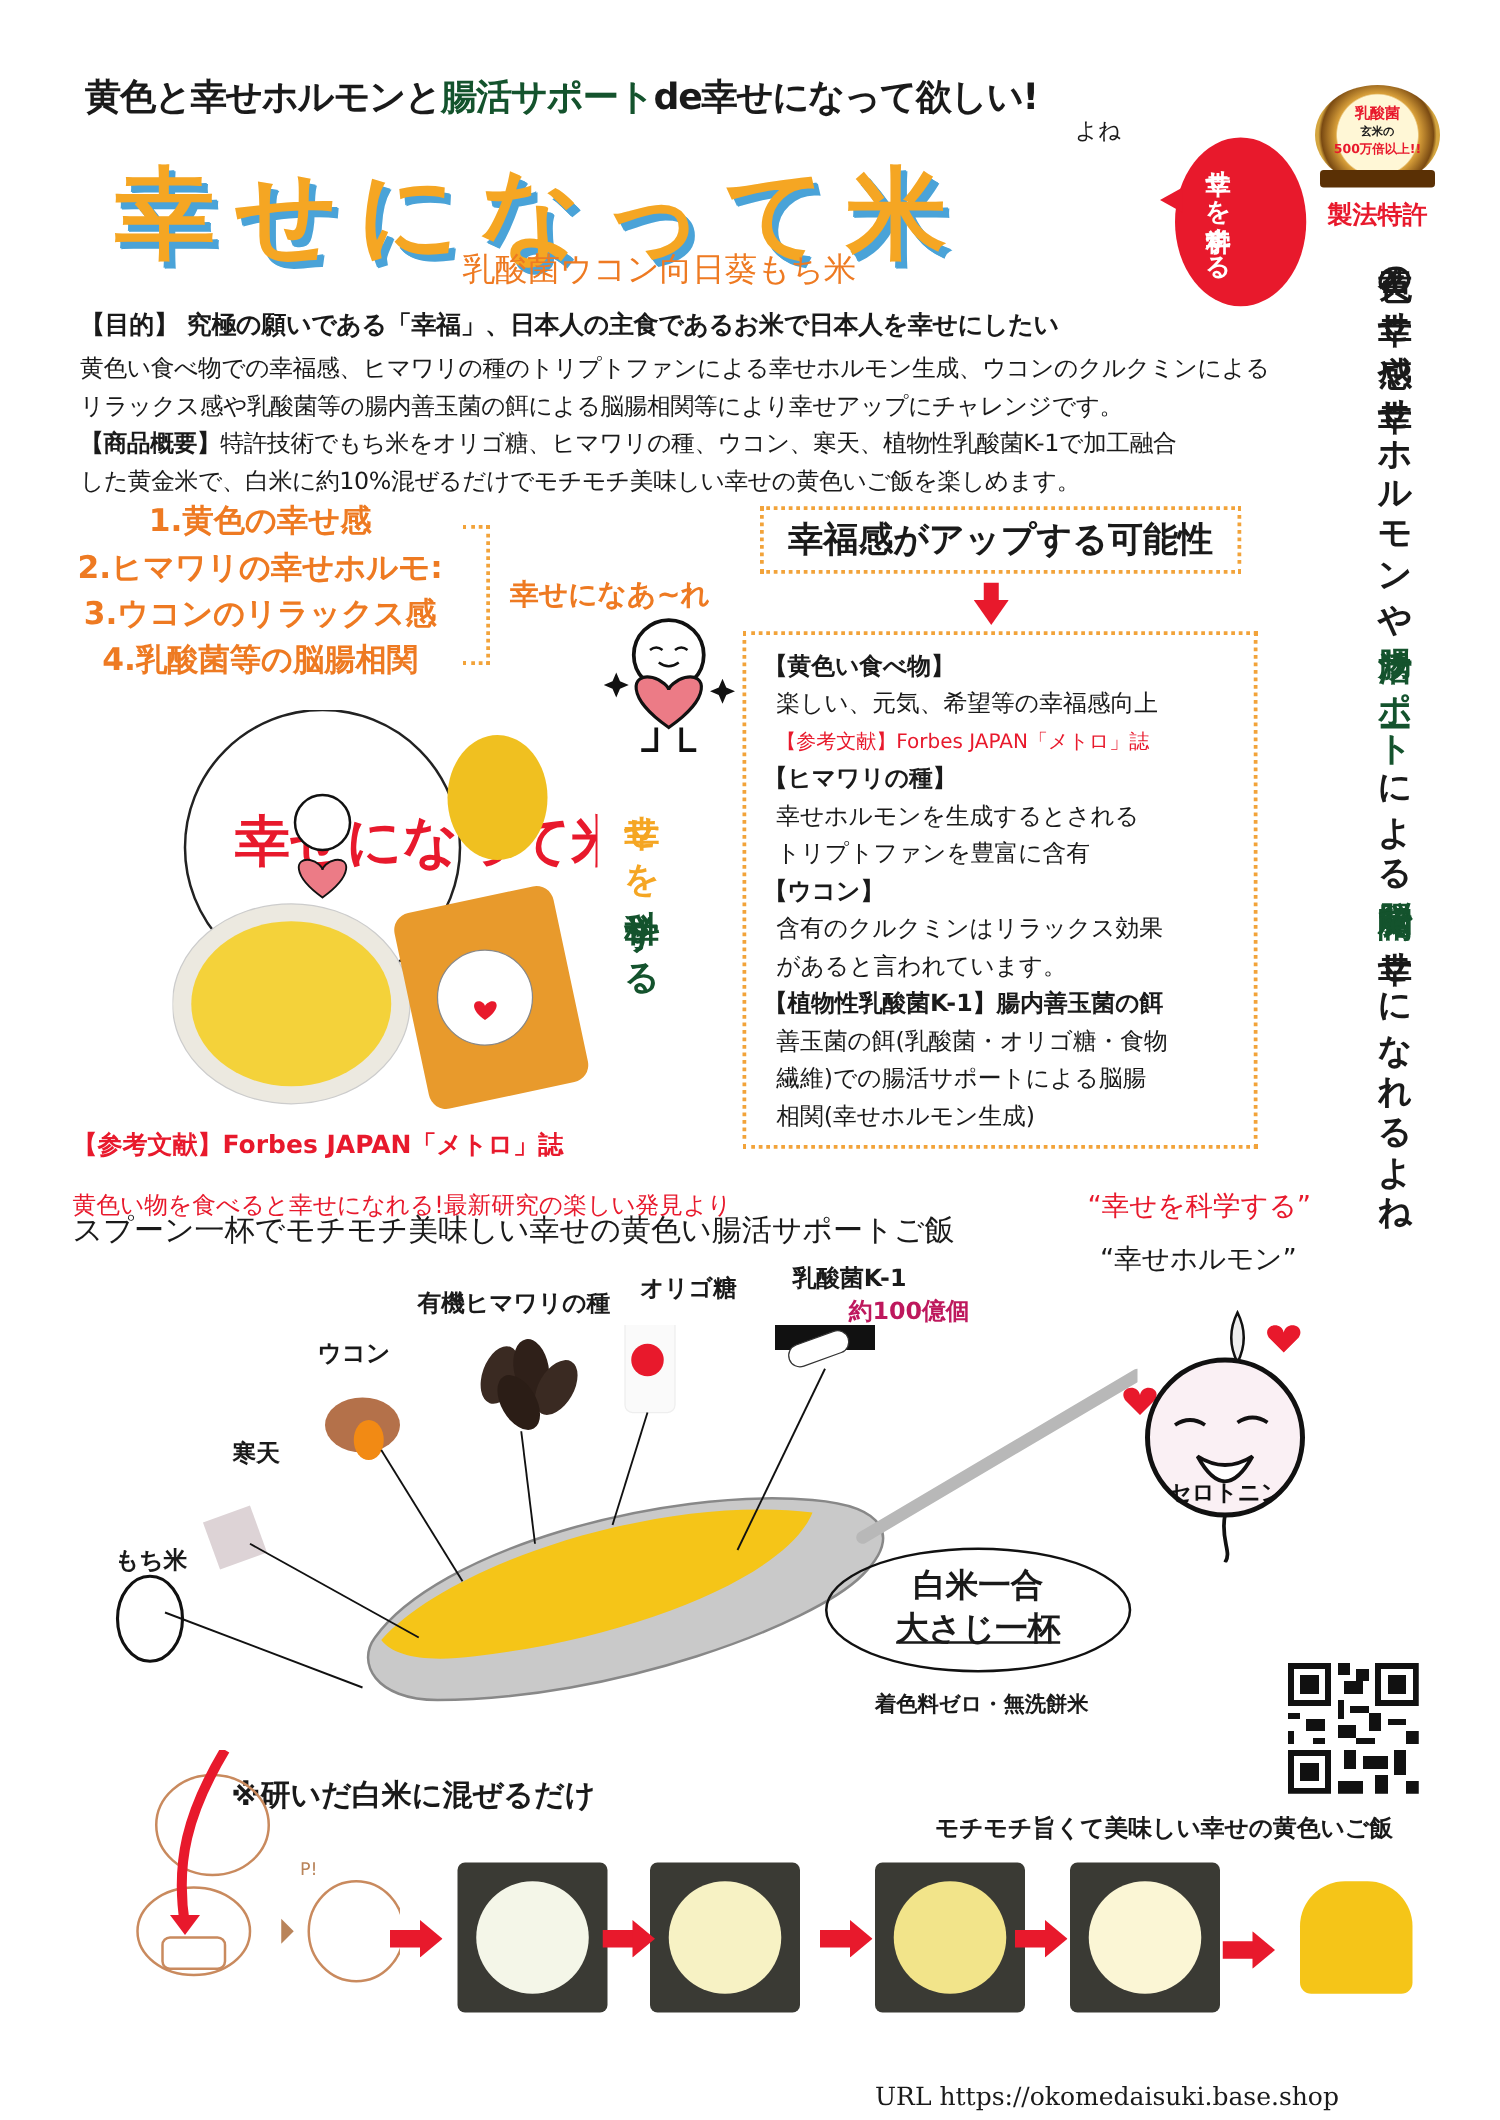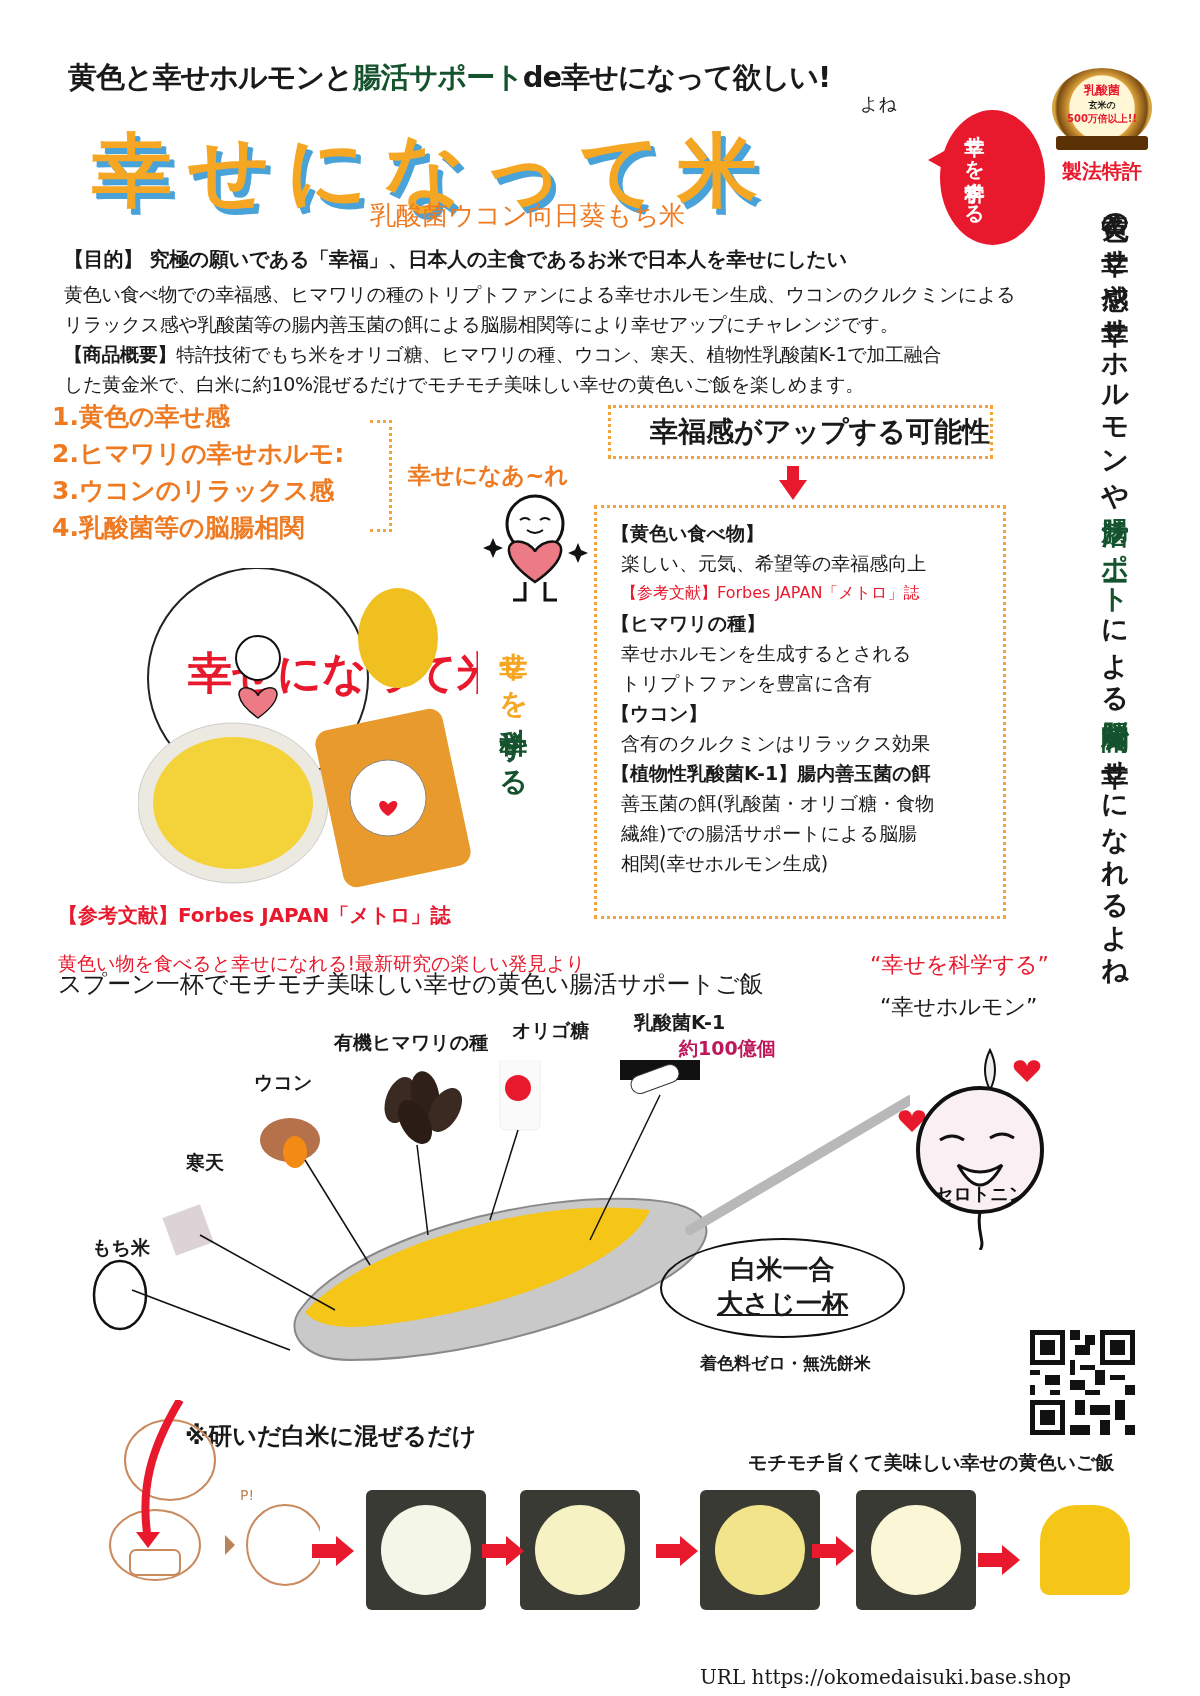--- a/index.html
+++ b/index.html
@@ -53,35 +53,35 @@
 
   
   .para { left: 64px; font-size: 19px; white-space: nowrap; letter-spacing: -0.3px; }
   #purpose { top: 246px; font-weight: bold; font-size: 20px; }
   #desc1 { top: 282px; }
   #desc2 { top: 312px; }
   #overview1 { top: 342px; }
   #overview2 { top: 372px; }
 
   
-  #point-list { left: 52px; top: 398px; }
+  #point-list { left: 62px; top: 398px; text-align: center; }
   .point { font-size: 25px; font-weight: bold; color: #ee7a22; line-height: 37px; white-space: nowrap; }
   #list-bracket {
     left: 370px; top: 420px; width: 22px; height: 112px;
     border-top: 3px dotted #f2a33a; border-right: 3px dotted #f2a33a; border-bottom: 3px dotted #f2a33a;
   }
   #wish-text { left: 408px; top: 460px; font-size: 23px; color: #ee7a22; font-weight: bold; }
 
   
   #mascot { left: 480px; top: 490px; width: 110px; height: 120px; }
 
   
   #possibility-title {
     left: 608px; top: 405px; width: 385px; height: 54px; border: 3px dotted #f2a33a;
-    font-size: 28px; font-weight: bold; text-align: right; line-height: 48px;
+    font-size: 28px; font-weight: bold; text-align: center; line-height: 48px;
   }
   #down-arrow { left: 779px; top: 466px; width: 28px; height: 34px; }
   #benefit-box {
     left: 594px; top: 505px; width: 412px; height: 414px; border: 3px dotted #f2a33a; padding: 10px 14px;
     font-size: 19px; line-height: 30px;
   }
   .bhead { font-weight: bold; font-size: 19px; }
   .bbody { padding-left: 10px; }
   .bref { color: #e8192c; font-size: 16px; padding-left: 10px; }
 
@@ -192,20 +192,21 @@
 </svg>
 <div id="benefit-box" class="abs">
   <div class="bhead">【黄色い食べ物】</div>
   <div class="bbody">楽しい、元気、希望等の幸福感向上</div>
   <div class="bref">【参考文献】Forbes JAPAN「メトロ」誌</div>
   <div class="bhead">【ヒマワリの種】</div>
   <div class="bbody">幸せホルモンを生成するとされる</div>
   <div class="bbody">トリプトファンを豊富に含有</div>
   <div class="bhead">【ウコン】</div>
   <div class="bbody">含有のクルクミンはリラックス効果</div>
+  <div class="bbody">があると言われています。</div>
   <div class="bhead">【植物性乳酸菌K-1】腸内善玉菌の餌</div>
   <div class="bbody">善玉菌の餌(乳酸菌・オリゴ糖・食物</div>
   <div class="bbody">繊維)での腸活サポートによる脳腸</div>
   <div class="bbody">相関(幸せホルモン生成)</div>
 </div>
 
 <div id="science-vertical" class="abs vtext">
   <span style="color:#f5a623">幸せを</span><span class="red">科学する</span>
 </div>
 

